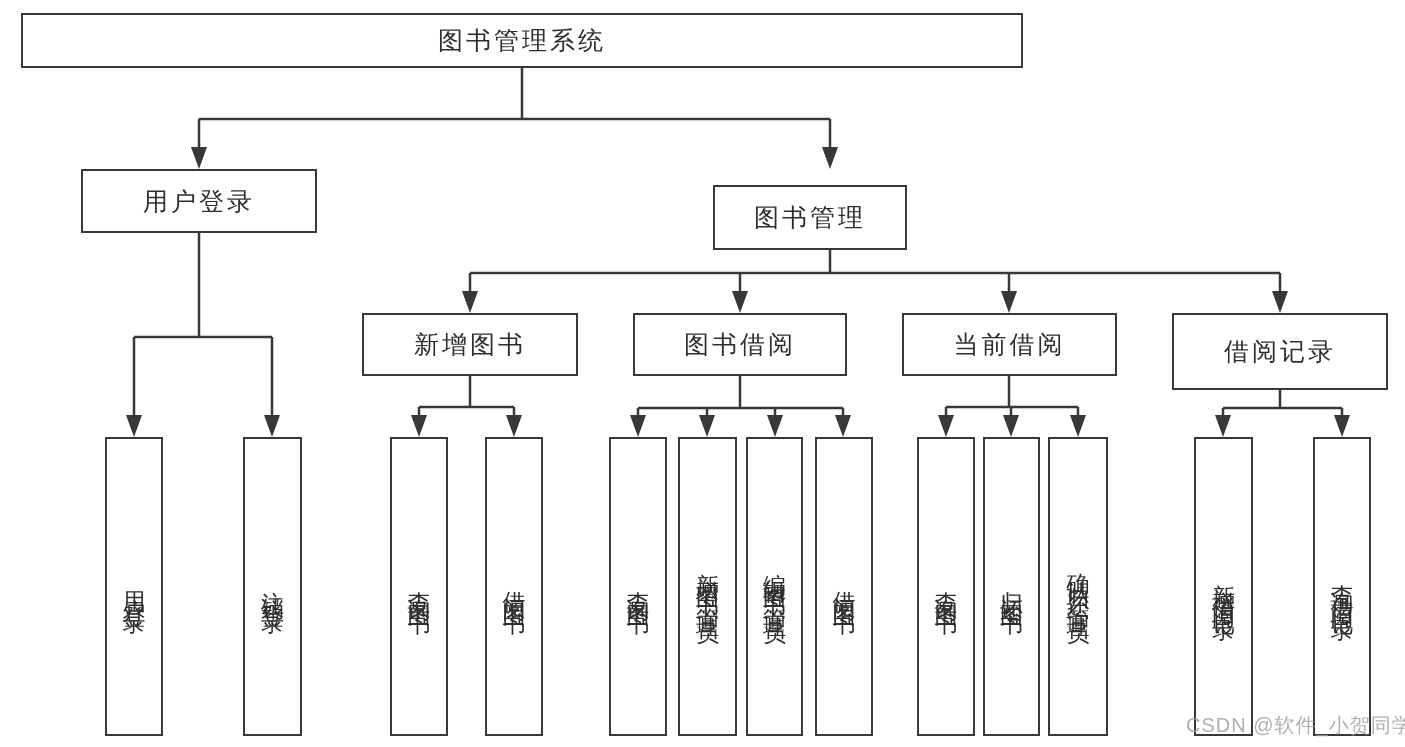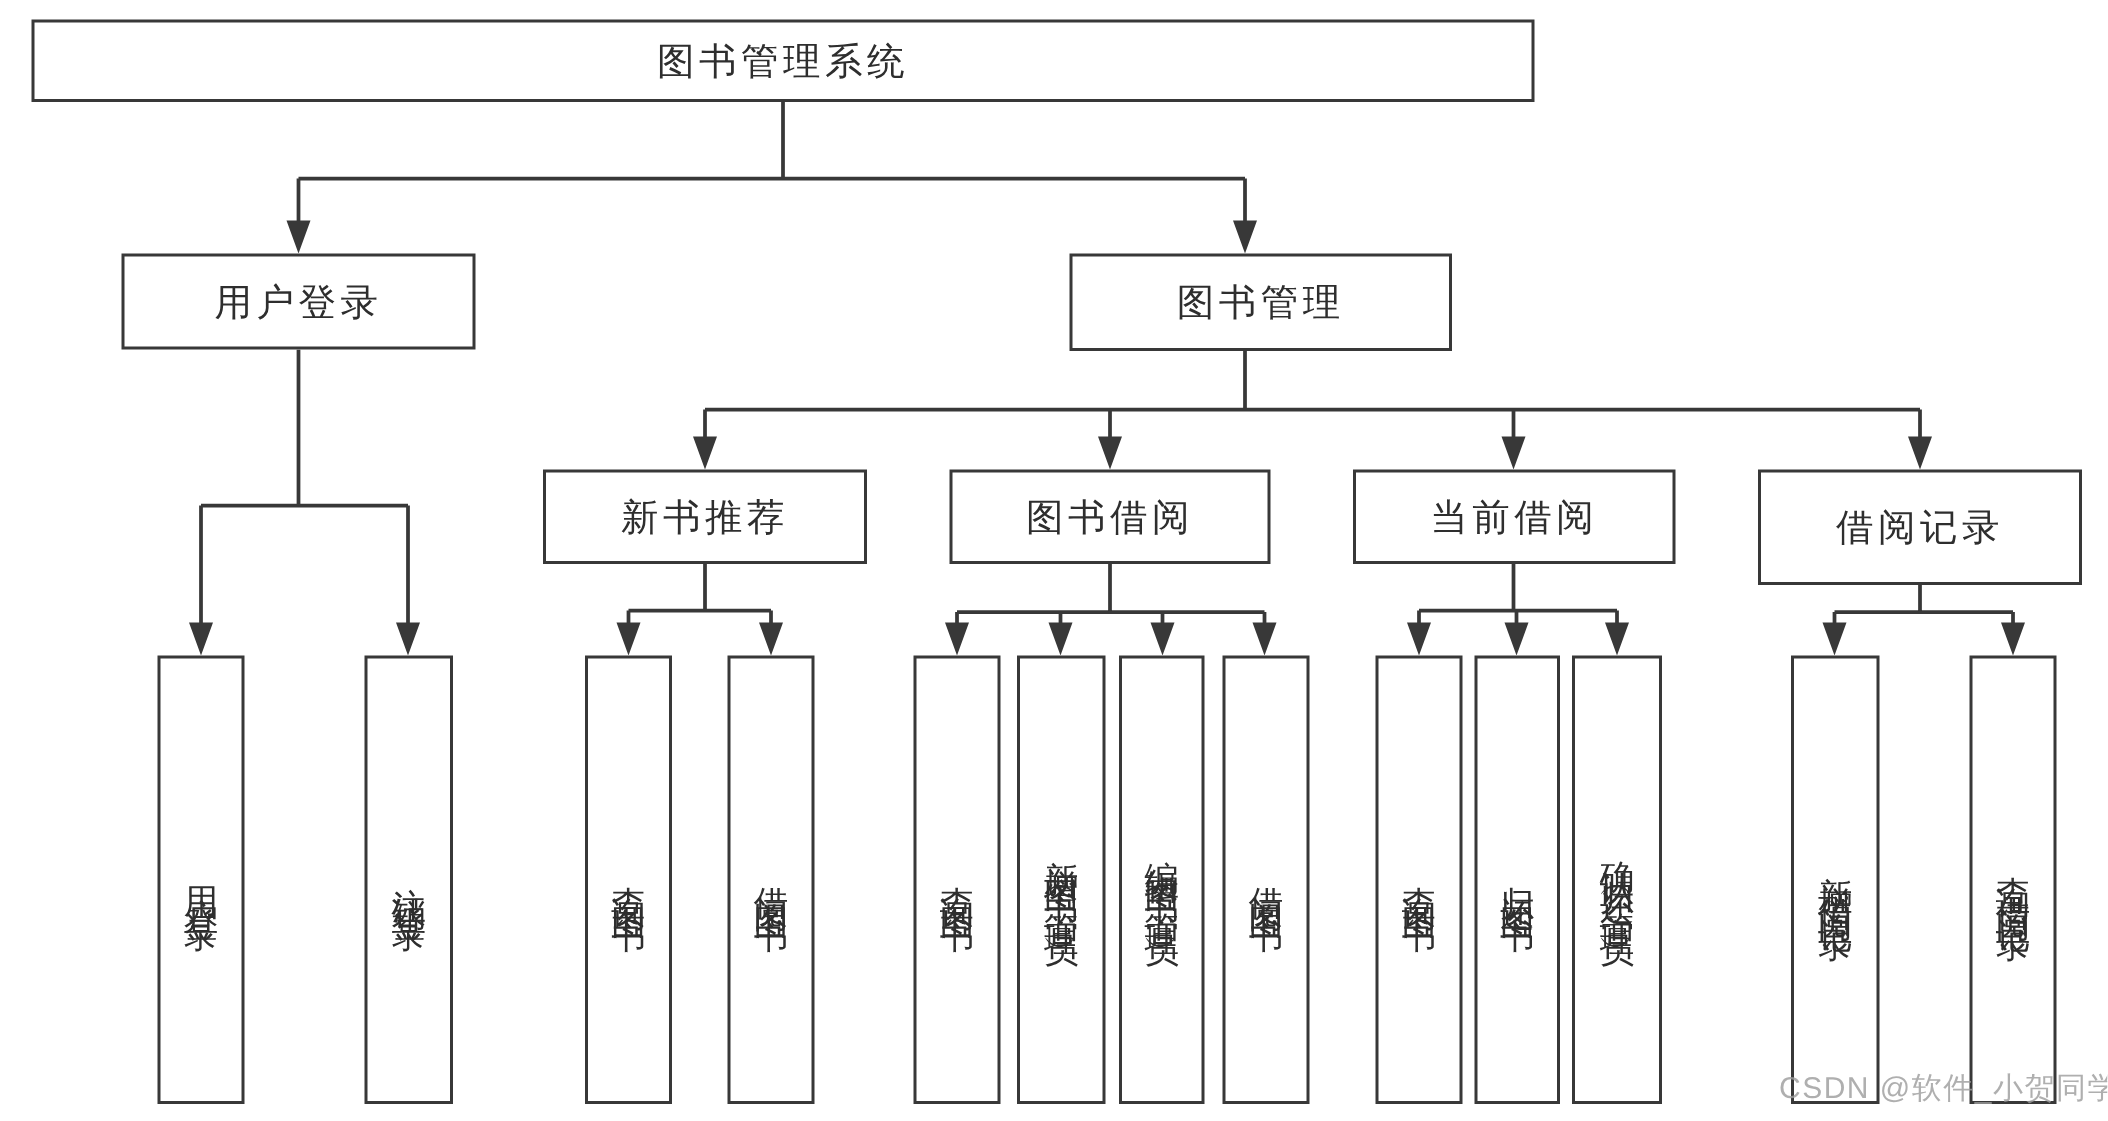--- a/index.html
+++ b/index.html
@@ -91,23 +91,23 @@
     <path class="ln" d="M1009 376V407 M946 407H1078 M946 407V417 M1011 407V417 M1078 407V417"></path>
     <path class="arrow" d="M938 415L954 415L946 437Z M1003 415L1019 415L1011 437Z M1070 415L1086 415L1078 437Z"></path>
 
     <path class="ln" d="M1280 376V408 M1223 408H1342 M1223 408V417 M1342 408V417"></path>
     <path class="arrow" d="M1215 415L1231 415L1223 437Z M1334 415L1350 415L1342 437Z"></path>
   </svg>
 
   <div class="box h" style="left:21px; top:13px; width:1002px; height:55px">图书管理系统</div>
 
   <div class="box h" style="left:81px; top:169px; width:236px; height:64px">用户登录</div>
-  <div class="box h" style="left:713px; top:169px; width:255px; height:65px">图书管理</div>
+  <div class="box h" style="left:713px; top:185px; width:194px; height:65px">图书管理</div>
 
-  <div class="box h" style="left:362px; top:313px; width:216px; height:63px">新书推荐</div>
+  <div class="box h" style="left:362px; top:313px; width:216px; height:63px">新增图书</div>
   <div class="box h" style="left:633px; top:313px; width:214px; height:63px">图书借阅</div>
   <div class="box h" style="left:902px; top:313px; width:215px; height:63px">当前借阅</div>
   <div class="box h" style="left:1172px; top:313px; width:216px; height:77px">借阅记录</div>
 
   <div class="box v" style="left:105px; top:437px; width:58px; height:299px">用户登录</div>
   <div class="box v" style="left:243px; top:437px; width:59px; height:299px">注销登录</div>
 
   <div class="box v" style="left:390px; top:437px; width:58px; height:299px">查询图书</div>
   <div class="box v" style="left:485px; top:437px; width:58px; height:299px">借阅图书</div>
 

